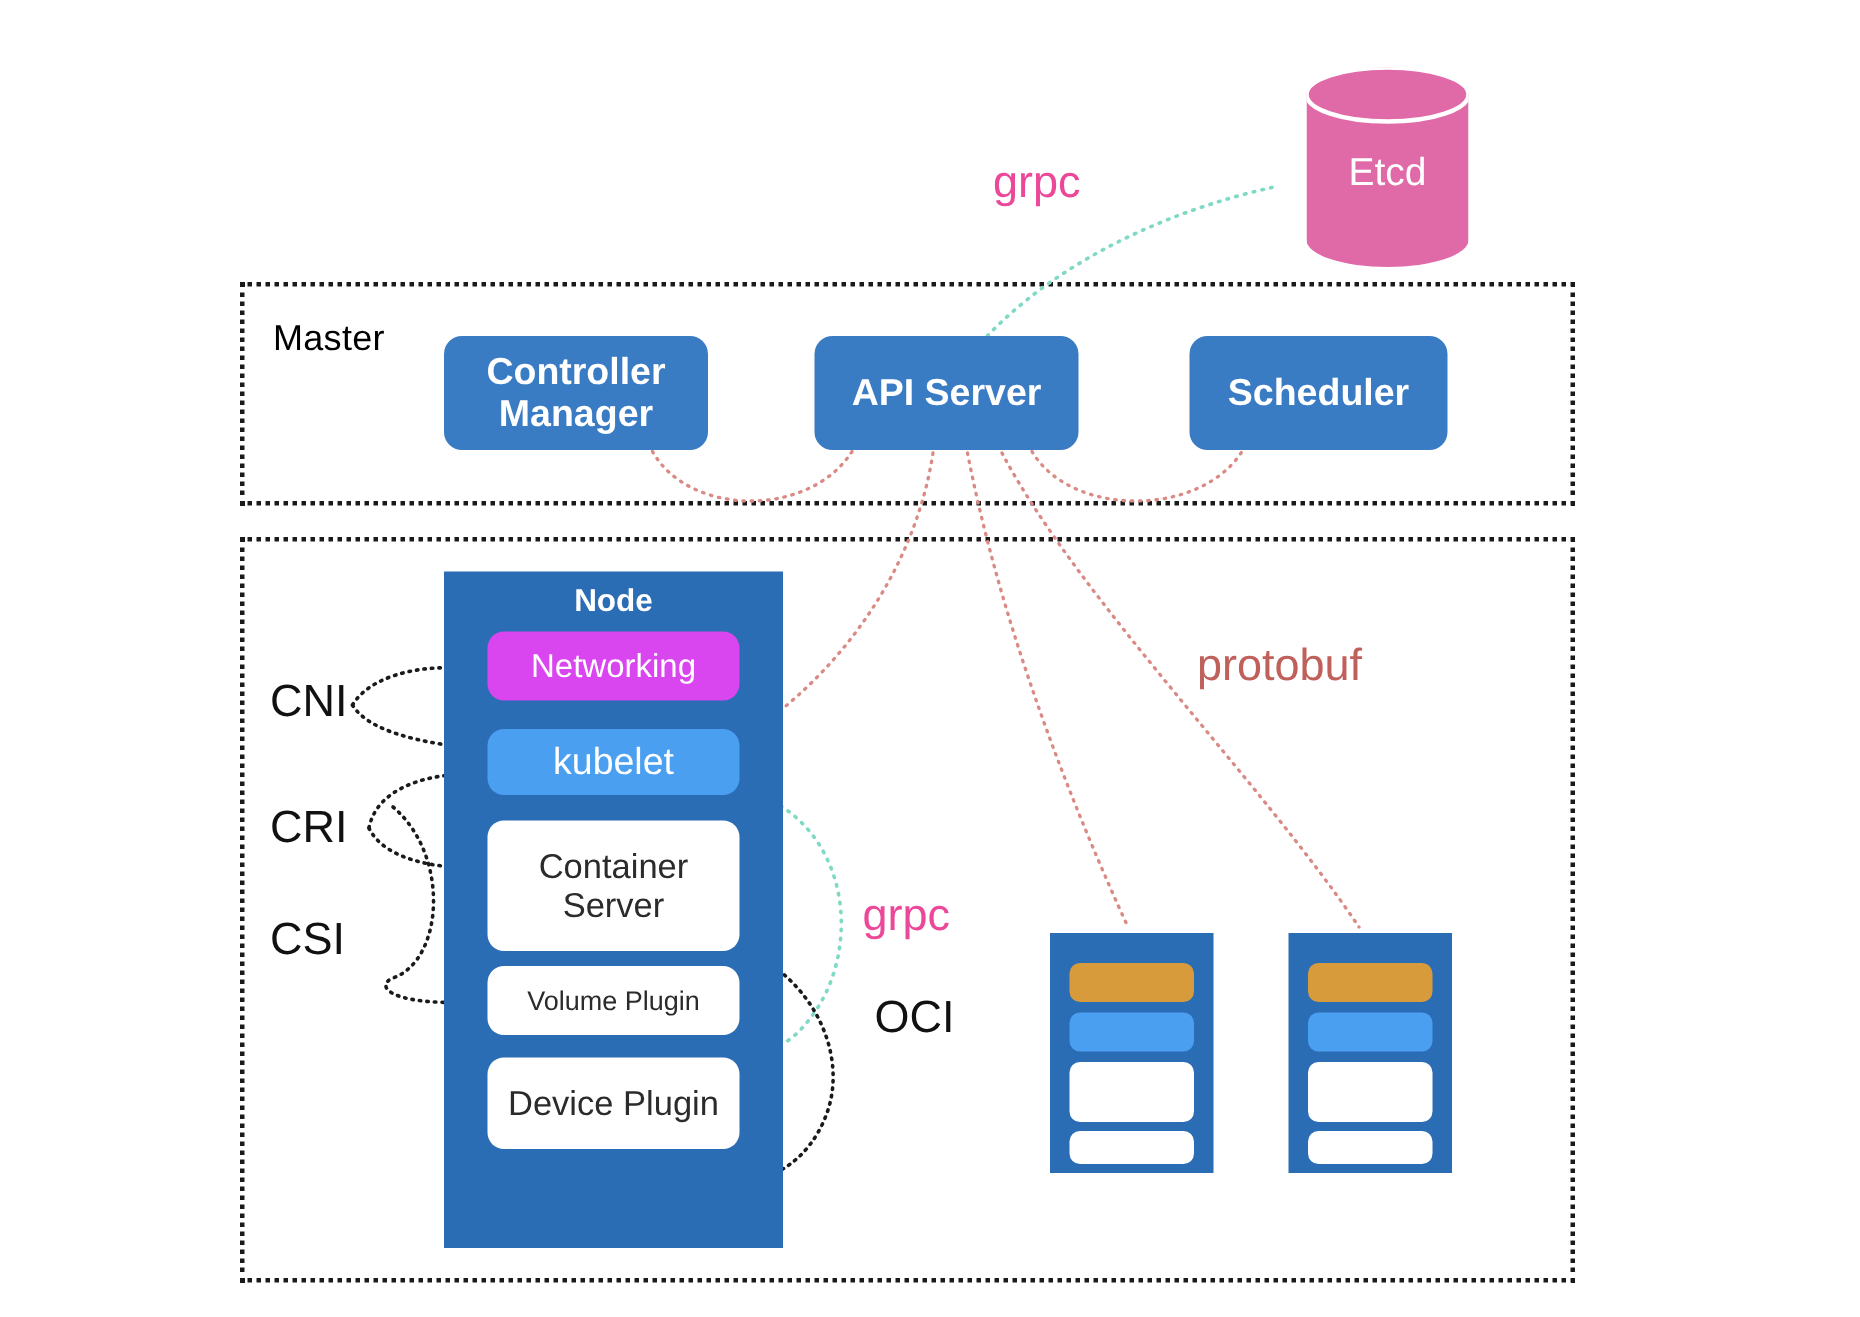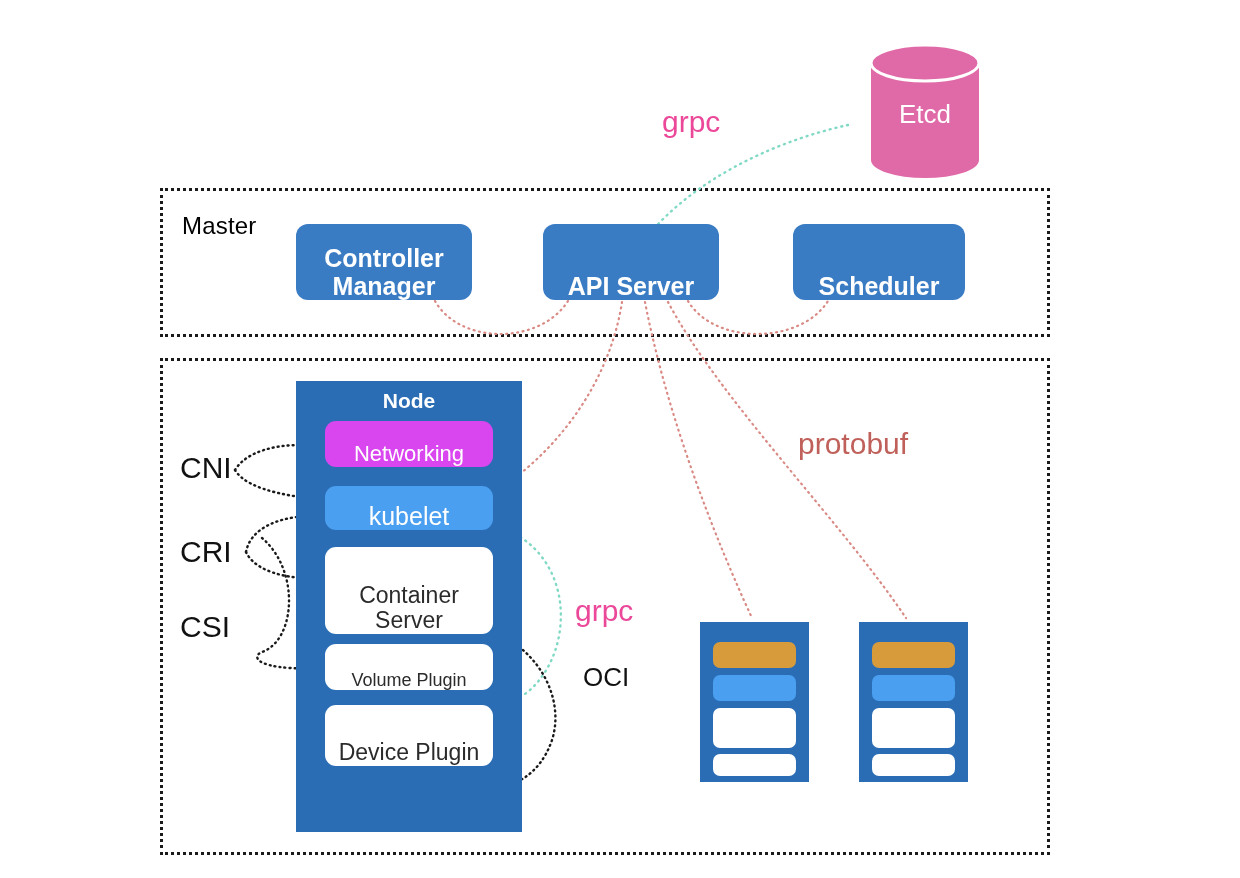--- a/index.html
+++ b/index.html
@@ -33,21 +33,21 @@
     color: #000000;
     letter-spacing: 0.2px;
     white-space: nowrap;
   }
 
   
   .box {
     position: absolute;
     box-sizing: border-box;
     display: flex;
-    align-items: flex-end;
+    align-items: center;
     justify-content: center;
     text-align: center;
     line-height: 1.12;
     border-radius: 10px;
   }
   .box.master-comp {
     background: #3a7cc4;
     color: #ffffff;
     font-weight: bold;
     font-size: 25px;
@@ -111,21 +111,21 @@
     border-radius: 7px;
   }
 
   
   .edge-label {
     position: absolute;
     white-space: nowrap;
   }
   .lbl-grpc      { color: #ec4899; font-size: 30px; }
   .lbl-protobuf  { color: #c0605a; font-size: 30px; }
-  .lbl-oci       { color: #111111; font-size: 26px; }
+  .lbl-oci       { color: #111111; font-size: 30px; }
   .lbl-iface     { color: #111111; font-size: 30px; }
 
   
   #connectors {
     position: absolute;
     left: 0; top: 0;
     width: 1240px;
     height: 878px;
     pointer-events: none;
   }

